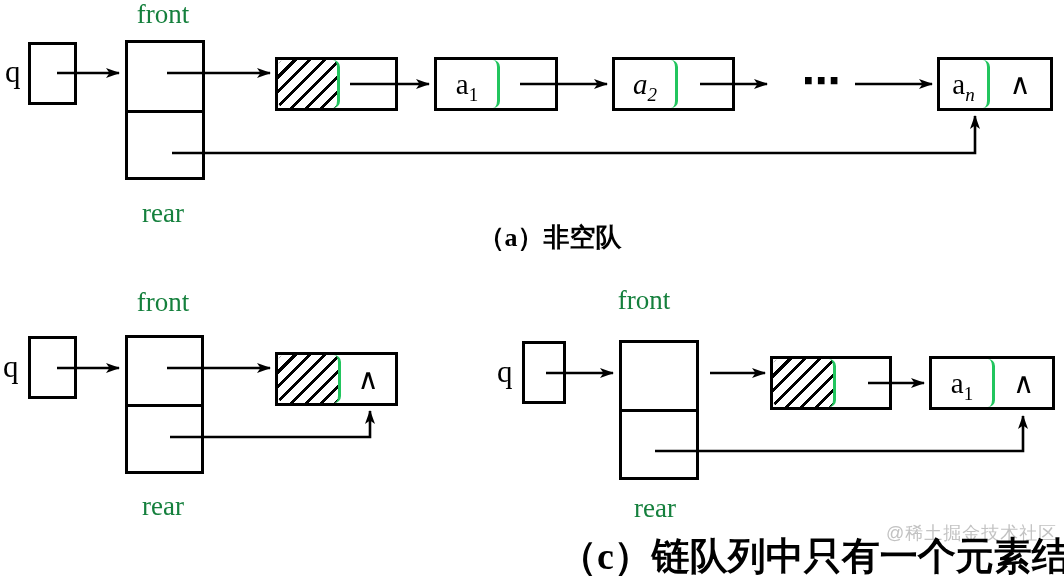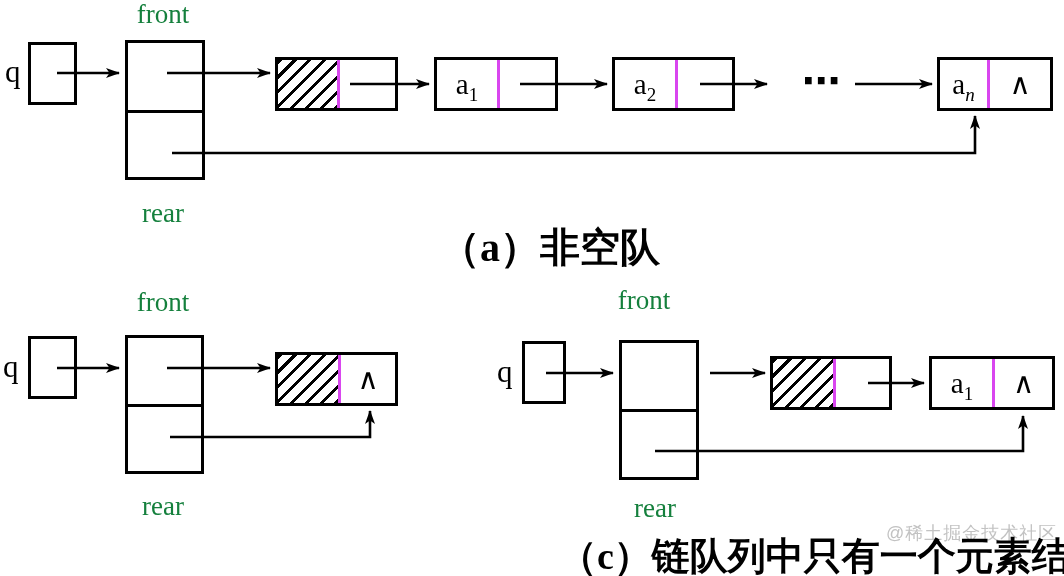--- a/index.html
+++ b/index.html
@@ -15,21 +15,21 @@
     position:absolute;
     border:3px solid #000;
     background:#fff;
     box-sizing:border-box;
   }
   .node{ display:flex; }
   .cell{
     display:flex; align-items:center; justify-content:center;
     box-sizing:border-box; height:100%;
   }
-  .cell-l{ border-right:3px solid #d946ef; }
+  .cell-l{ border-right:3px solid #22c55e;border-radius:7px; }
   .hatch{
     background:repeating-linear-gradient(135deg,#000 0 3px,#fff 3px 10.5px);
   }
   .divider{
     position:absolute; left:0; right:0; height:3px; background:#000;
   }
 
   .lbl{
     position:absolute;
     font-size:27px; color:#15803d; line-height:1.1;
@@ -47,21 +47,21 @@
     font-size:29px; color:#000; font-weight:400;
   }
   .dots{
     position:absolute;
     font-family:"DejaVu Sans",sans-serif;
     font-size:38px; font-weight:bold; color:#000;
     text-align:center; line-height:1;
   }
   .caption{
     position:absolute;
-    font-size:40px; font-weight:600; color:#000;
+    font-size:26px; font-weight:600; color:#000;
     text-align:center; white-space:nowrap;
   }
   .watermark{
     position:absolute;
     font-family:"Liberation Sans","DejaVu Sans",sans-serif;
     font-size:18px; letter-spacing:1px;
     z-index:5; mix-blend-mode:multiply;
   }
   svg.arrows{
     position:absolute; left:0; top:0; z-index:2;
@@ -116,21 +116,21 @@
   </div>
 
   <div class="box node" style="left:434px; top:57px; width:124px; height:54px;">
     <div class="cell cell-l" style="width:63px;">
       <span class="nlabel"><span>a</span><sub>1</sub></span>
     </div>
     <div class="cell" style="flex:1;"></div>
   </div>
 
   <div class="box node" style="left:612px; top:57px; width:123px; height:54px;">
-    <div class="cell cell-l" style="width:63px;">
+    <div class="cell cell-l" style="width:63px;font-style:italic;">
       <span class="nlabel"><span>a</span><sub>2</sub></span>
     </div>
     <div class="cell" style="flex:1;"></div>
   </div>
 
   <div class="dots" style="left:793px; top:62px; width:56px;">⋯</div>
 
   <div class="box node" style="left:937px; top:57px; width:116px; height:54px;">
     <div class="cell cell-l" style="width:50px;align-items:center;">
       <span class="nlabel"><span>a</span><sub class="it">n</sub></span>

